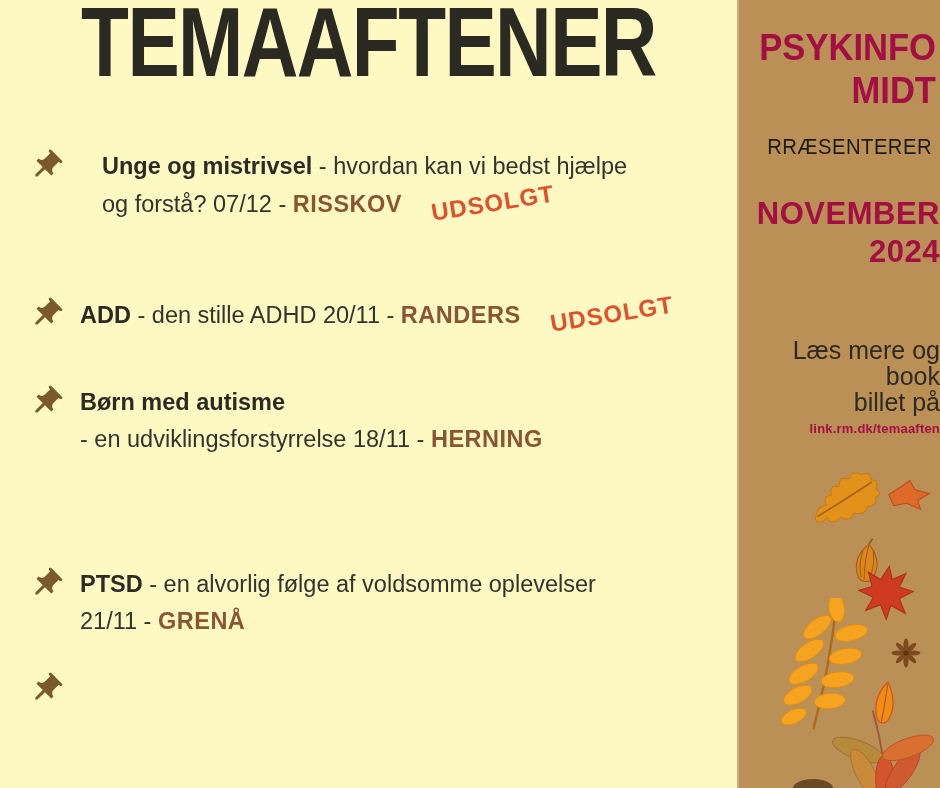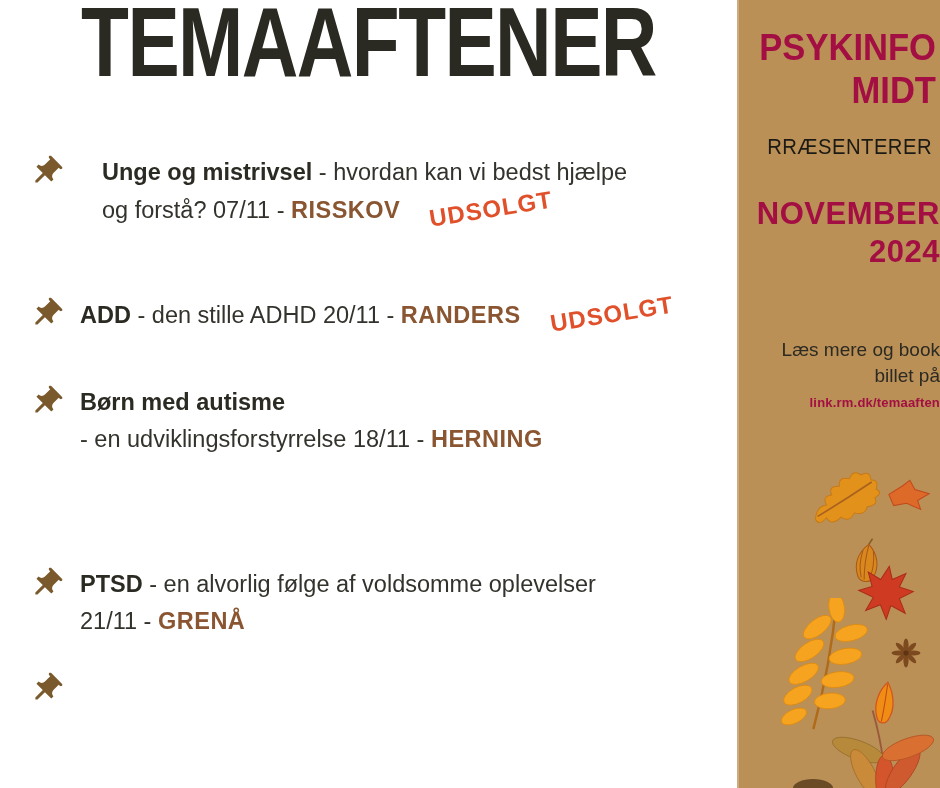--- a/index.html
+++ b/index.html
@@ -1,31 +1,31 @@
 <!DOCTYPE html>
 <html><head>
 <meta charset="utf-8">
 <style>
   html,body{margin:0;padding:0;background:#cfcdc7;}
   .poster{
     position:relative;width:940px;height:788px;overflow:hidden;
-    background:#ffffff;
+    background:#fef9c3;
     font-family:"Liberation Sans","DejaVu Sans",sans-serif;
     color:#32312b;
   }
   
   .main{position:absolute;left:0;top:0;width:737px;height:788px;}
   .headline{
     position:absolute;left:0;top:-14px;width:737px;text-align:center;
     font-size:98px;font-weight:700;letter-spacing:-2px;color:#2b2a22;
     transform:scaleX(0.80);transform-origin:50% 0;
     margin:0;white-space:nowrap;
   }
   .event{position:absolute;left:28px;display:flex;gap:16px;align-items:flex-start;width:690px;}
-  .event:nth-child(1){top:154px;gap:38px;}
+  .event:nth-child(1){top:148px;gap:38px;}
   .event:nth-child(2){top:296px;}
   .event:nth-child(3){top:384px;}
   .event:nth-child(4){top:566px;}
   .event:nth-child(5){top:671px;}
   .pin{width:36px;height:36px;flex:0 0 36px;margin-top:0;}
   .event-text{font-size:23.5px;line-height:37px;color:#33322c;}
   .seg-bold{font-weight:700;color:#2b2a23;}
   .seg-regular{font-weight:400;}
   .seg-city{font-weight:700;color:#8a5531;letter-spacing:0.5px;}
   .soldout{
@@ -38,41 +38,41 @@
     position:absolute;left:737px;top:0;width:203px;height:788px;
     background:#ba9057;overflow:hidden;text-align:right;
     border-left:2px solid rgba(255,255,255,0.25);
     box-sizing:border-box;
   }
   .brand{margin-top:26px;font-size:36px;line-height:43px;font-weight:700;
          color:#a30f42;letter-spacing:0;transform:scaleX(0.96);transform-origin:center top;}
   .presents{margin-top:22px;font-size:22px;font-weight:500;color:#1c1a14;
             transform:scaleX(0.92);transform-origin:center top;letter-spacing:0.5px;}
   .month{margin-top:35px;font-size:31px;line-height:38px;font-weight:700;color:#a30f42;letter-spacing:0.5px;}
-  .cta{margin-top:66px;font-size:19px;line-height:26px;font-weight:500;color:#2c2a22;}
+  .cta{margin-top:66px;font-size:25px;line-height:26px;font-weight:500;color:#2c2a22;}
   .cta-link{font-size:13px;line-height:27px;font-weight:700;color:#a30f42;letter-spacing:0.2px;}
   .leaf{position:absolute;}
 </style>
 </head>
 <body>
 
 <div class="poster">
 
   <div class="main">
     <h1 class="headline">TEMAAFTENER</h1>
     <div id="events-list">
         <div class="event">
     <svg class="pin" viewBox="0 0 24 24" aria-hidden="true">
       <g transform="rotate(45 12 12)">
         <path fill="#7a5a2c" d="M16,9V4h1c0.55,0,1-0.45,1-1s-0.45-1-1-1H7C6.45,2,6,2.45,6,3s0.45,1,1,1h1v5c0,1.66-1.34,3-3,3v2h5.97v7l1,1l1-1v-7H19v-2C17.34,12,16,10.66,16,9z"></path>
       </g>
     </svg>
   <div class="event-text">
             <div><span class="seg-bold">Unge og mistrivsel</span><span class="seg-regular"> - hvordan kan vi bedst hjælpe</span></div>
-            <div><span class="seg-regular">og forstå? 07/11 - </span><span class="seg-city">RISSKOV</span><span class="soldout">UDSOLGT</span></div>
+            <div><span class="seg-regular">og forstå? 07/12 - </span><span class="seg-city">RISSKOV</span><span class="soldout">UDSOLGT</span></div>
           </div>
         </div>
         <div class="event">
     <svg class="pin" viewBox="0 0 24 24" aria-hidden="true">
       <g transform="rotate(45 12 12)">
         <path fill="#7a5a2c" d="M16,9V4h1c0.55,0,1-0.45,1-1s-0.45-1-1-1H7C6.45,2,6,2.45,6,3s0.45,1,1,1h1v5c0,1.66-1.34,3-3,3v2h5.97v7l1,1l1-1v-7H19v-2C17.34,12,16,10.66,16,9z"></path>
       </g>
     </svg>
   <div class="event-text">
             <div><span class="seg-bold">ADD</span><span class="seg-regular"> - den stille ADHD 20/11 - </span><span class="seg-city">RANDERS</span><span class="soldout">UDSOLGT</span></div>

